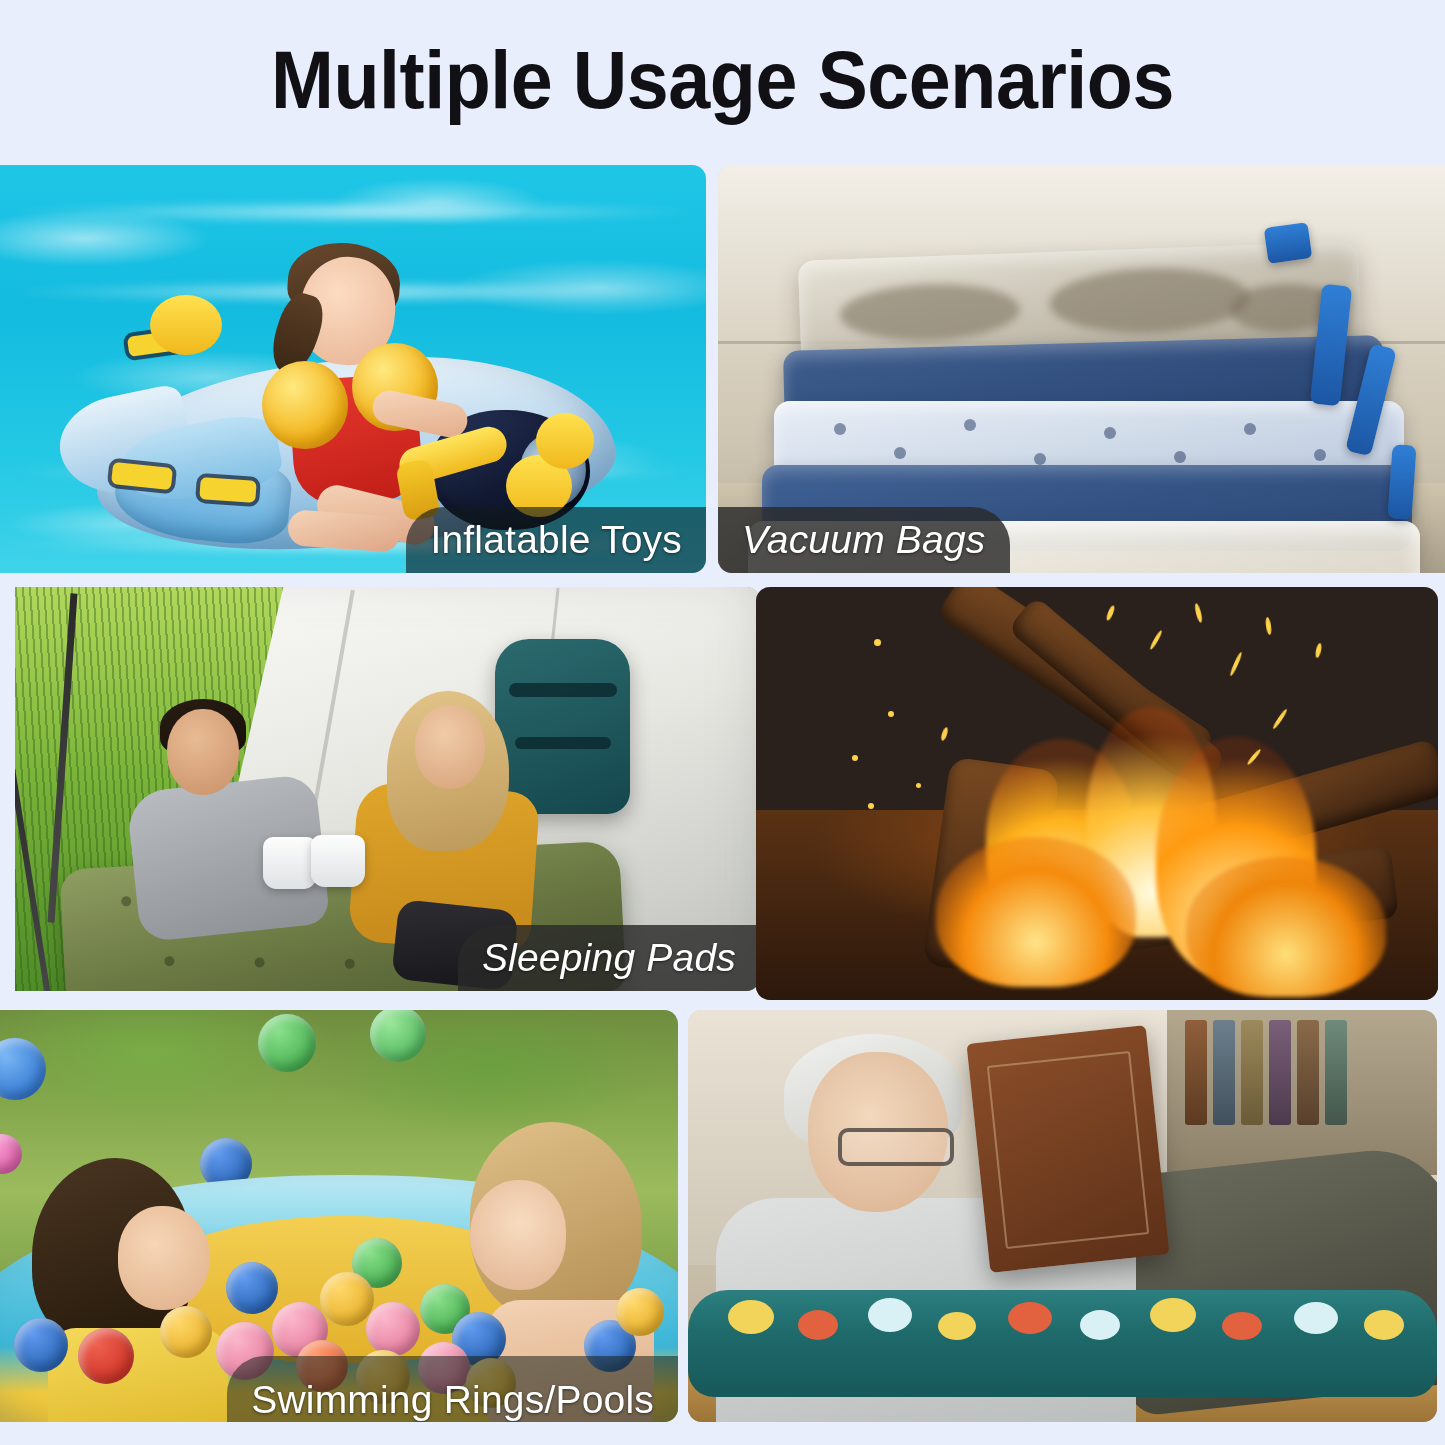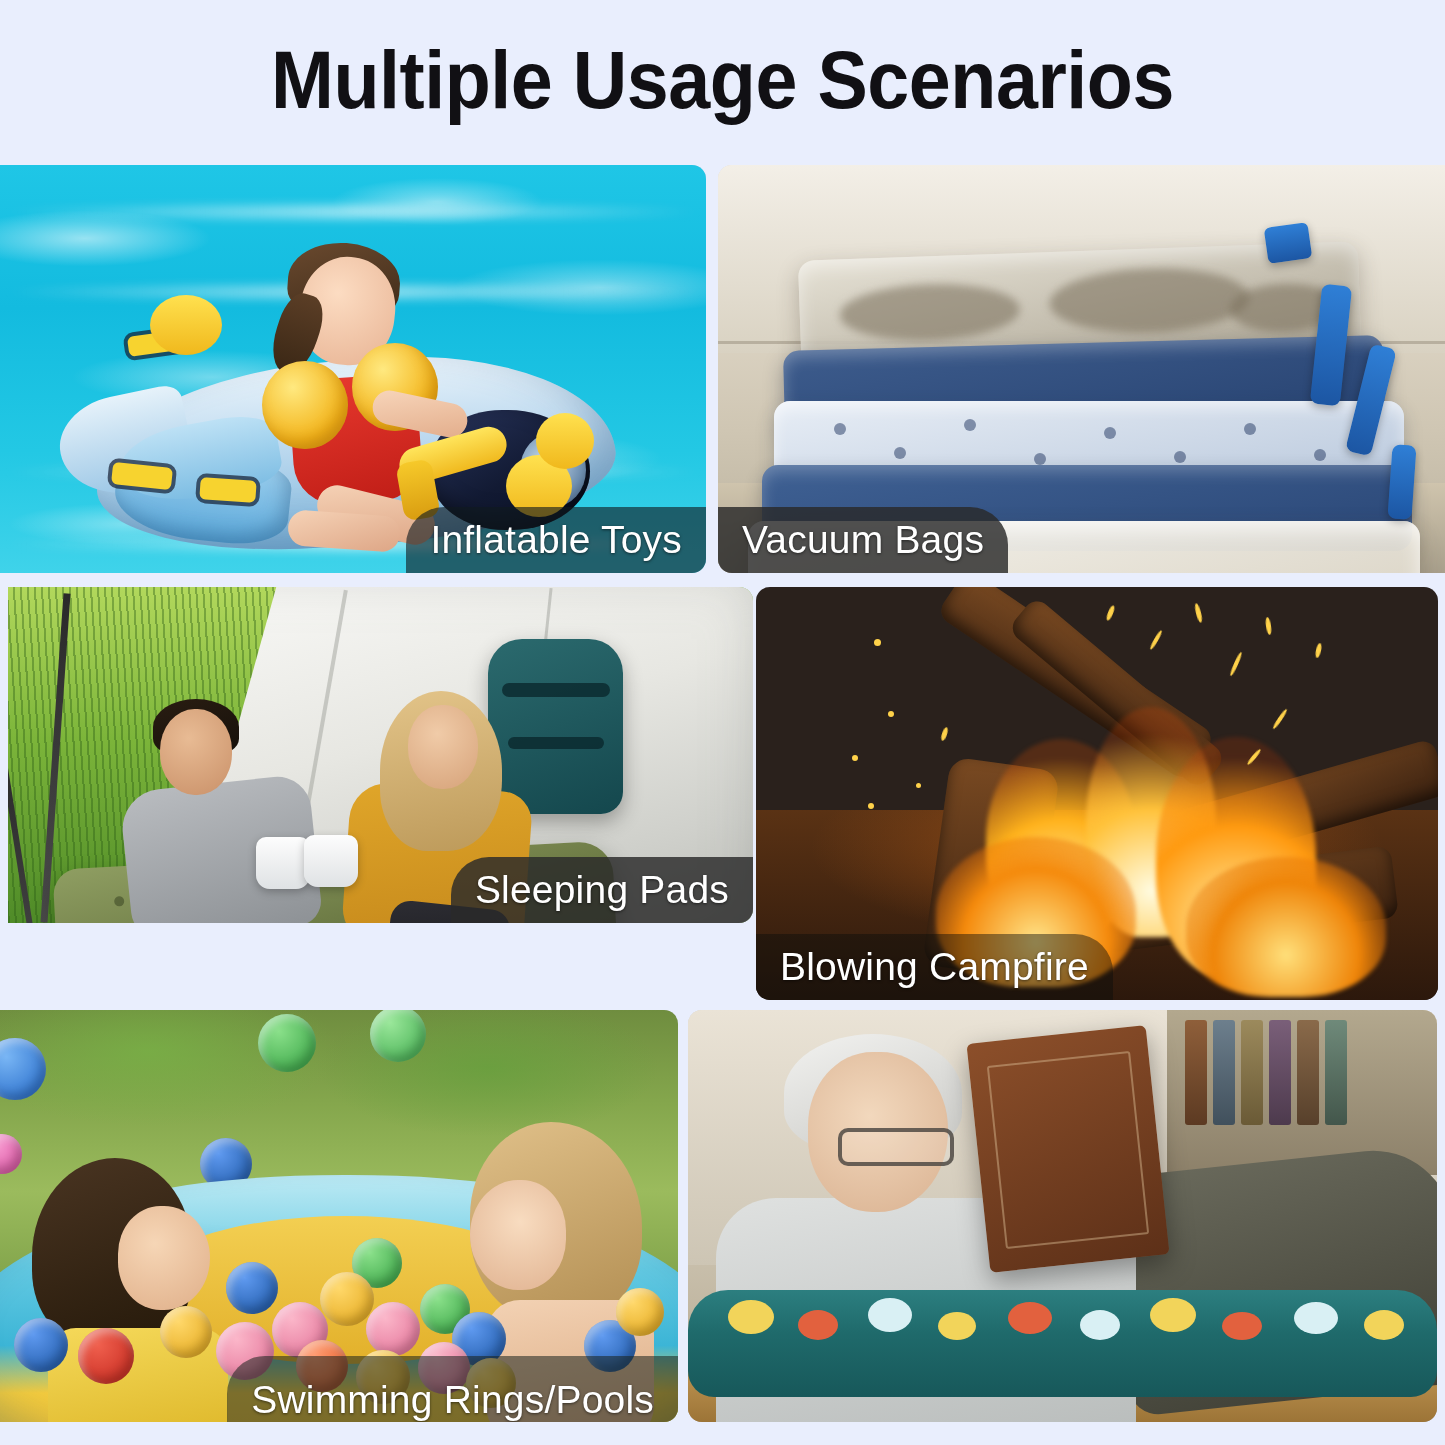--- a/index.html
+++ b/index.html
@@ -29,21 +29,21 @@
   
   .pill{
     position:absolute;bottom:0;
     height:66px;display:flex;align-items:center;
     padding:0 24px;
     color:#ffffff;font-size:39px;letter-spacing:0.2px;
     white-space:nowrap;
     text-shadow:0 1px 3px rgba(0,0,0,.55);
   }
   .pill-right{right:0;border-radius:38px 0 0 0;background:rgba(16,26,30,.62);}
-  .pill-left{left:0;border-radius:0 38px 0 0;background:rgba(30,30,30,.58);}
+  .pill-left{left:0;border-radius:0 38px 0 0;background:rgba(30,30,30,.58);font-style:italic;}
   .pill-dark{background:rgba(42,42,42,.82);}
   .pill-faint{background:rgba(10,14,12,.45);}
 
   .watermark{
     position:absolute;
     font-size:52px;color:rgba(255,255,255,.42);
     font-weight:600;letter-spacing:1px;
     text-shadow:0 2px 6px rgba(0,0,0,.15);
     pointer-events:none;
   }
@@ -336,21 +336,21 @@
       <div class="valve" style="left:598px;top:120px;width:30px;height:120px;border-radius:8px;transform:rotate(6deg);"></div>
       <div class="valve" style="left:640px;top:180px;width:26px;height:110px;border-radius:8px;transform:rotate(14deg);"></div>
       <div class="valve" style="left:672px;top:280px;width:24px;height:74px;border-radius:8px;transform:rotate(4deg);"></div>
 
       <div class="pill pill-left pill-dark">
         <span>Vacuum Bags</span>
       </div>
     </div>
   </div>
 
-  <div class="panel" style="left:8px;top:422px;width:745px;height:336px;border-radius:0 14px 14px 0;">
+  <div class="panel" style="left:15px;top:422px;width:745px;height:404px;border-radius:0 14px 14px 0;font-style:italic;">
     <div class="scene">
       <div class="cp-sky"></div>
       <div class="cp-grass"></div>
       <div class="tent"></div>
       <div class="tent-seam" style="left:300px;top:0;width:4px;height:413px;transform:rotate(10deg);"></div>
       <div class="tent-seam" style="left:520px;top:0;width:3px;height:413px;transform:rotate(6deg);"></div>
       <div class="pole"></div>
       <div class="pole2"></div>
 
       <div class="pack"></div>
@@ -411,23 +411,20 @@
       <div class="spark" style="left:522px;top:120px;width:4px;height:24px;transform:rotate(34deg);"></div>
       <div class="spark" style="left:560px;top:56px;width:5px;height:15px;transform:rotate(12deg);"></div>
       <div class="spark" style="left:496px;top:160px;width:4px;height:20px;transform:rotate(40deg);"></div>
       <div class="spark" style="left:118px;top:52px;width:7px;height:7px;"></div>
       <div class="spark" style="left:132px;top:124px;width:6px;height:6px;"></div>
       <div class="spark" style="left:96px;top:168px;width:6px;height:6px;"></div>
       <div class="spark" style="left:160px;top:196px;width:5px;height:5px;"></div>
       <div class="spark" style="left:112px;top:216px;width:6px;height:6px;"></div>
       <div class="spark" style="left:186px;top:140px;width:5px;height:14px;transform:rotate(18deg);"></div>
 
-      <div class="pill pill-left pill-faint">
-        <span>Blowing Campfire</span>
-      </div>
     </div>
   </div>
 
   <div class="panel" style="left:0;top:845px;width:678px;height:412px;border-radius:0 14px 14px 0;">
     <div class="scene">
       <div class="bp-bg"></div>
 
       <div class="ball" style="left:-16px;top:28px;width:62px;height:62px;background:radial-gradient(circle at 36% 30%,#79b6f5,#1d63c4);"></div>
       <div class="ball" style="left:258px;top:4px;width:58px;height:58px;background:radial-gradient(circle at 36% 30%,#8ae08a,#2f9e3d);"></div>
       <div class="ball" style="left:370px;top:-4px;width:56px;height:56px;background:radial-gradient(circle at 36% 30%,#9ae79a,#3aa849);"></div>

